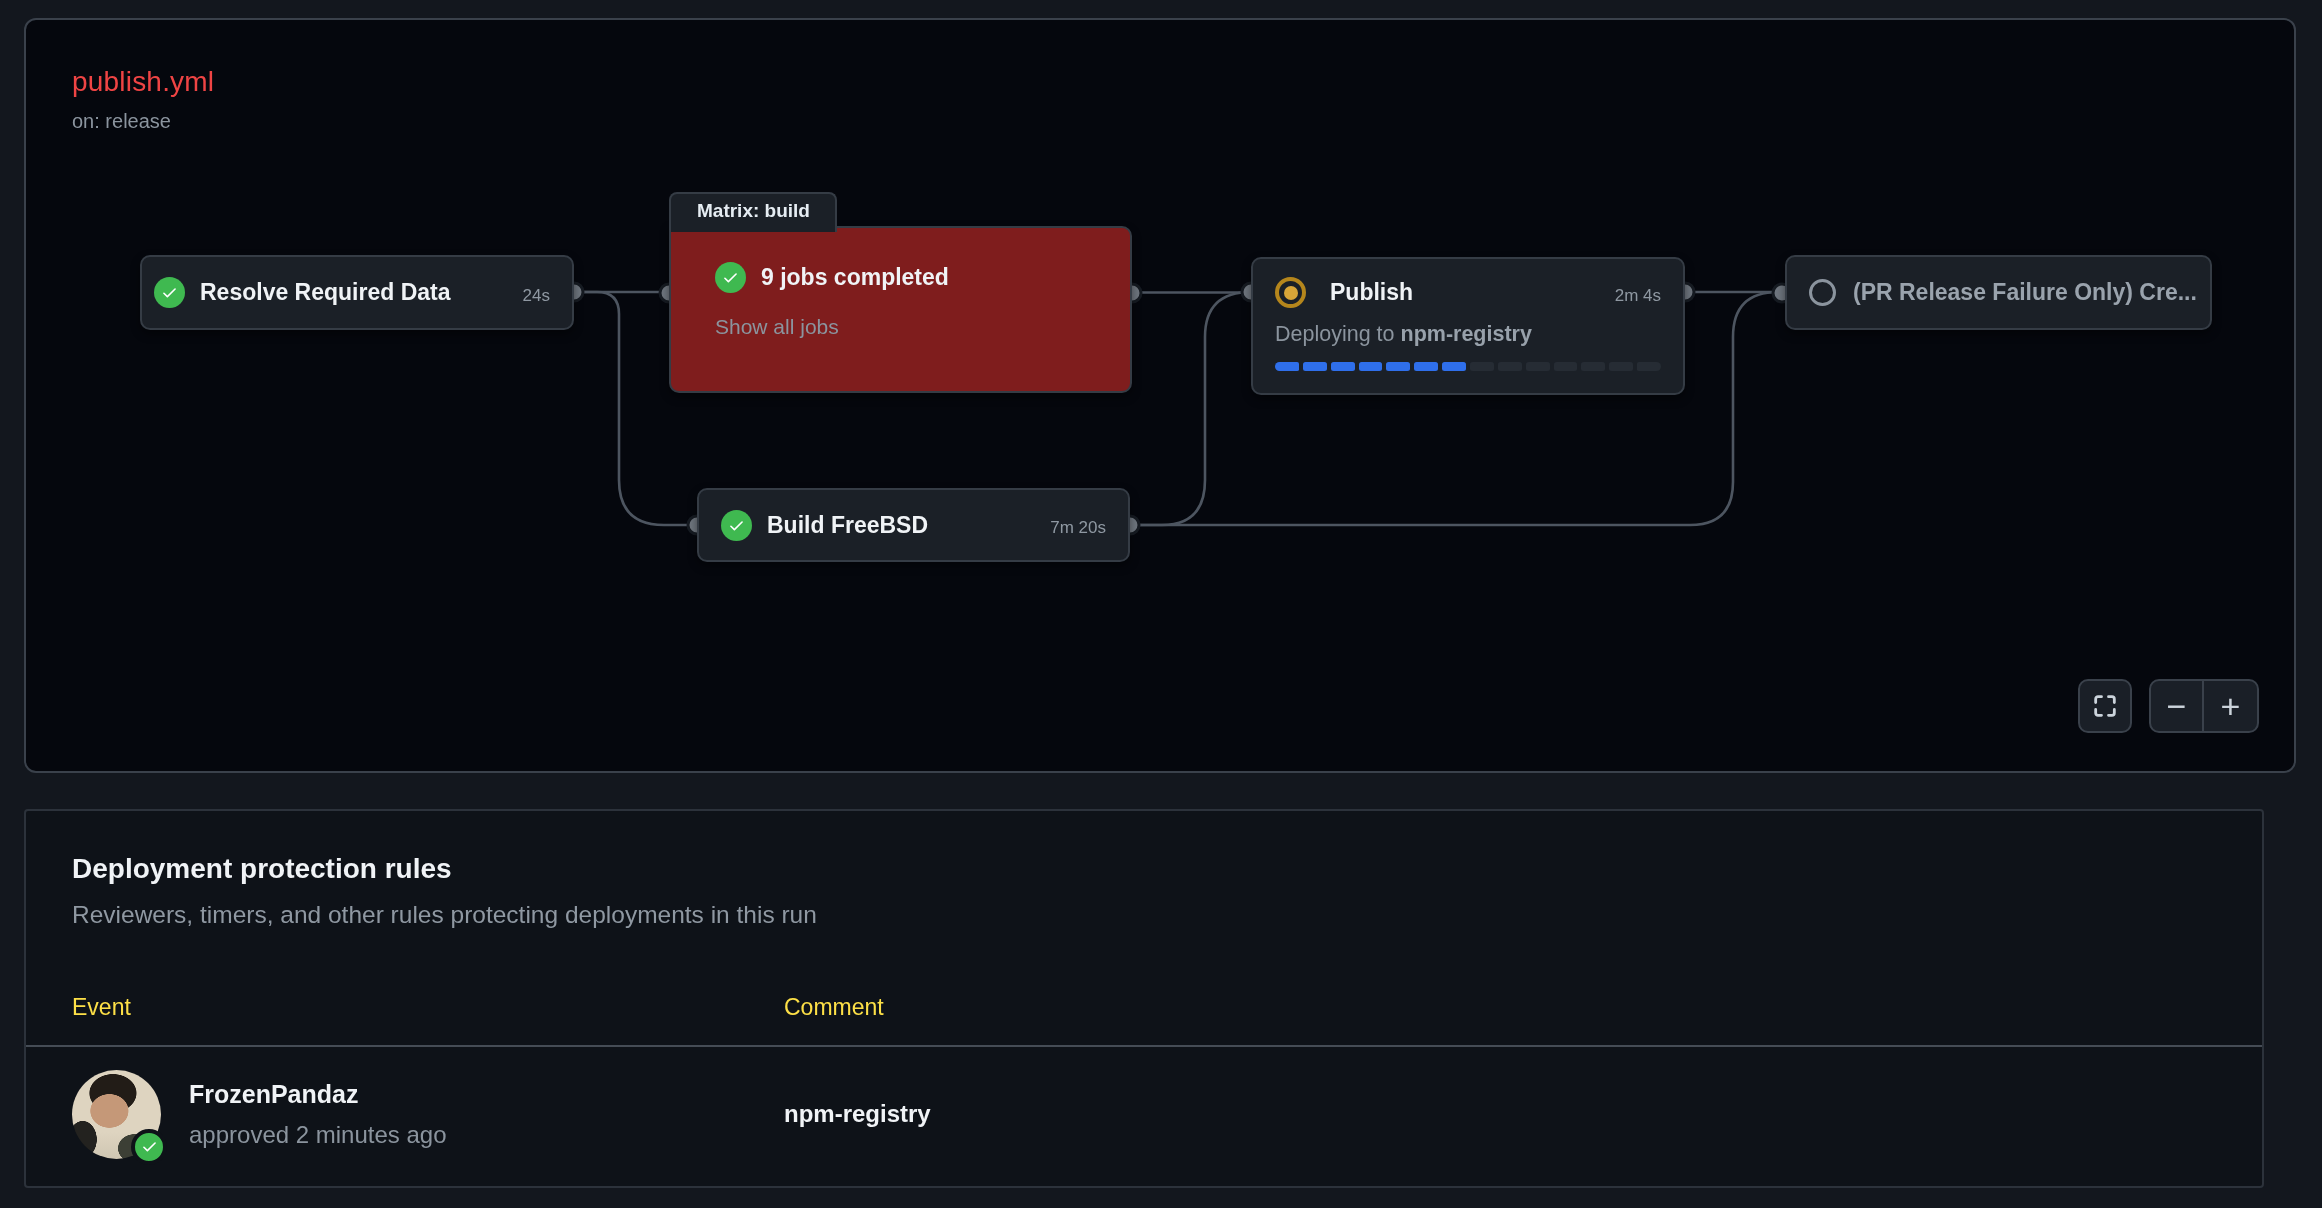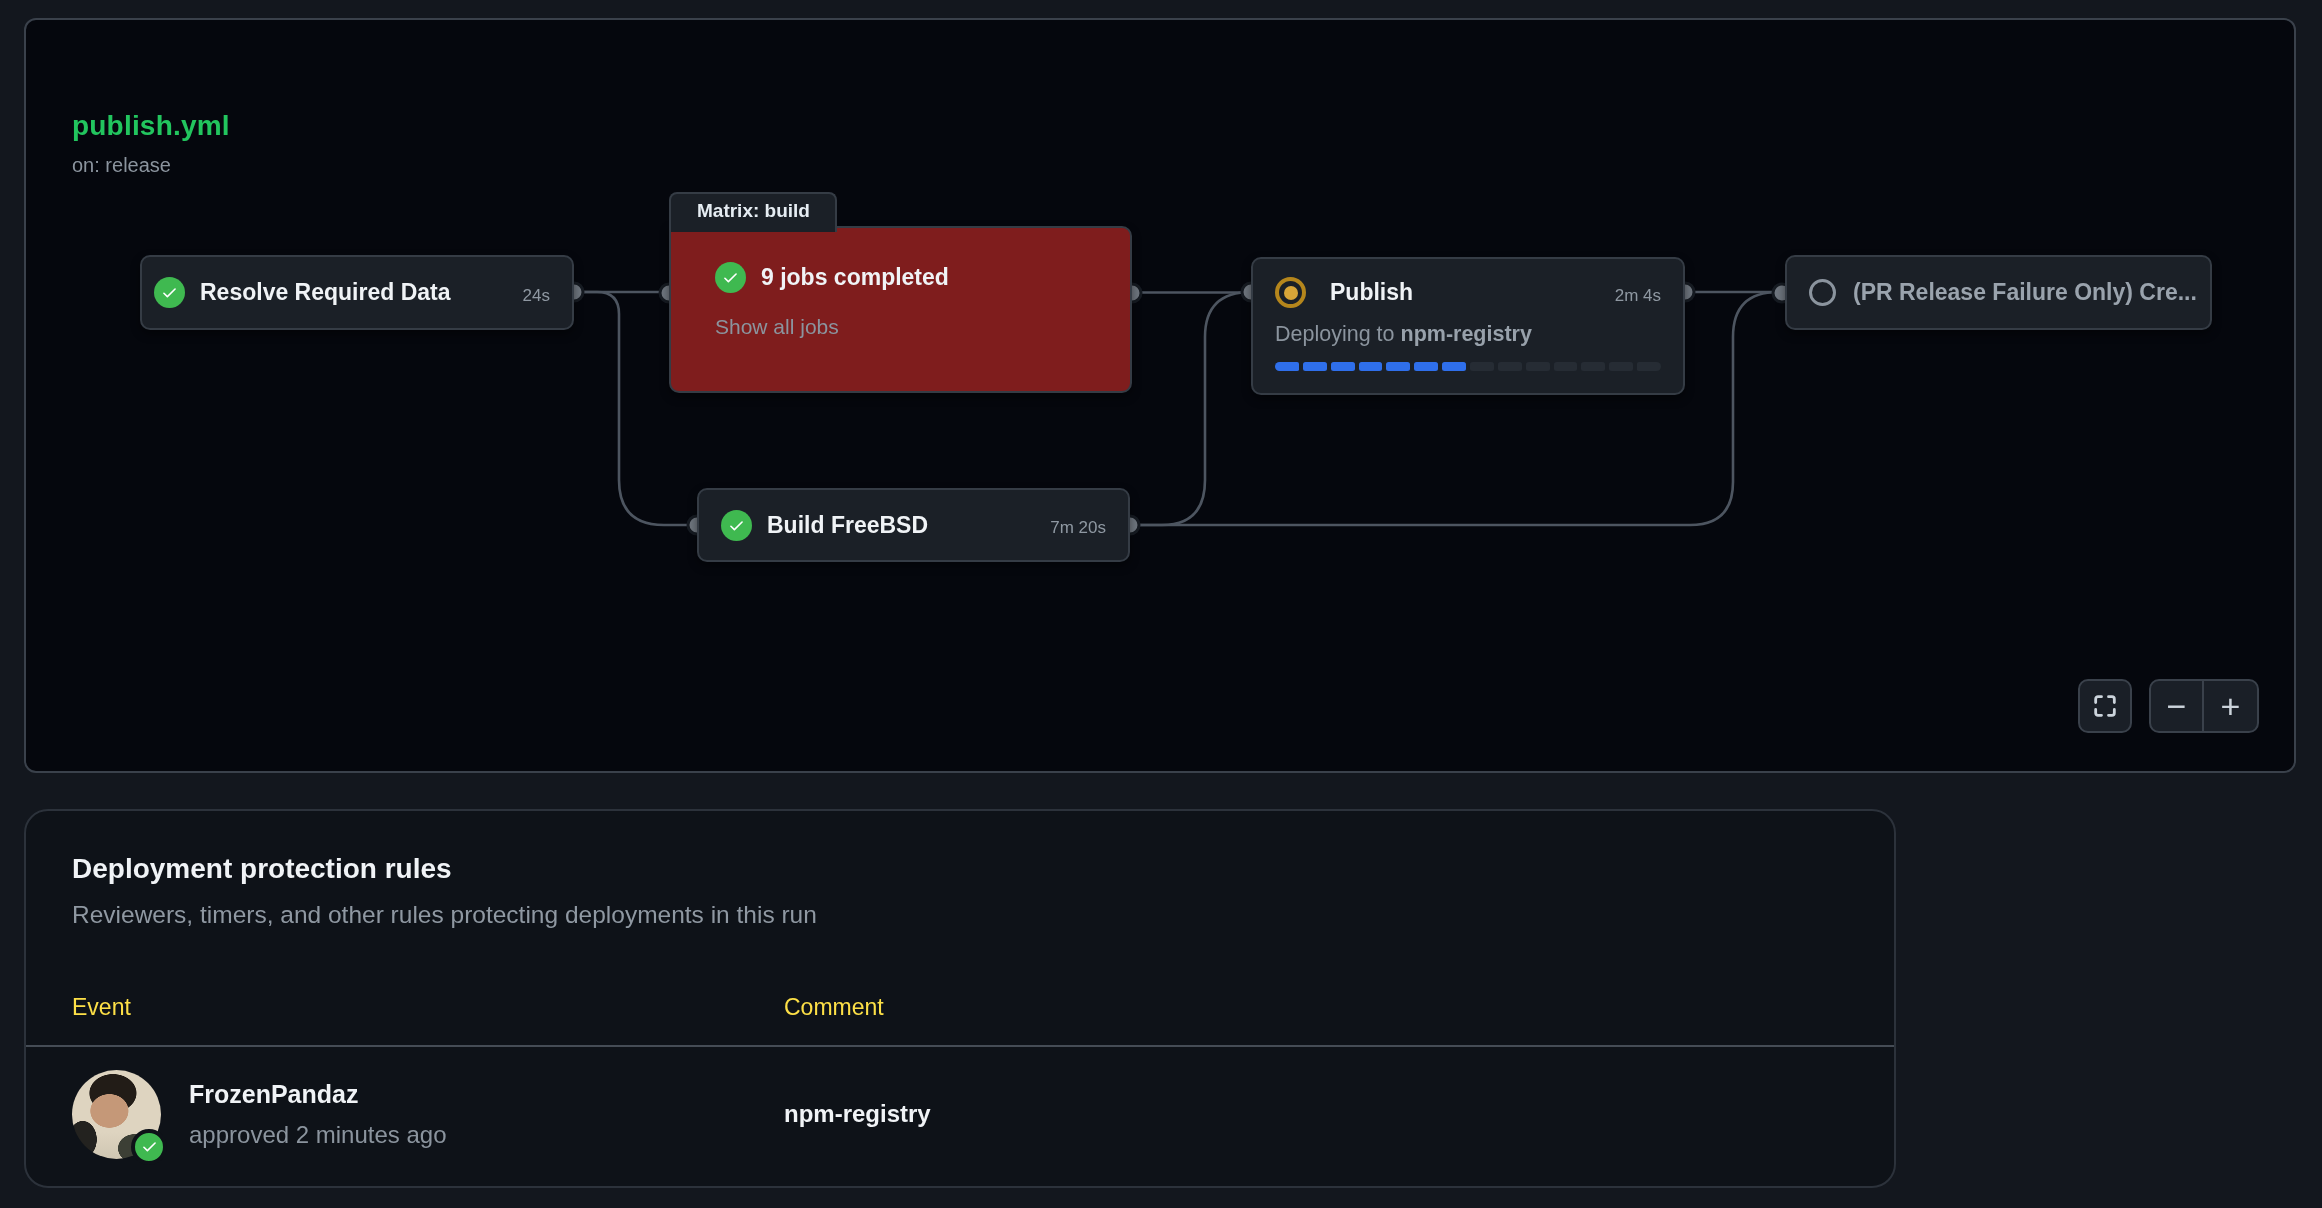--- a/index.html
+++ b/index.html
@@ -3,21 +3,21 @@
 <meta charset="utf-8">
 <style>
   * { margin:0; padding:0; box-sizing:border-box; }
   html,body { width:2322px; height:1208px; background:#13171e; overflow:hidden;
     font-family:"Liberation Sans","DejaVu Sans",sans-serif; }
 
   
   .graph-panel { position:absolute; left:24px; top:18px; width:2272px; height:755px;
     background:#05070d; border:2px solid #3a414b; border-radius:12px; }
   .graph-head { position:absolute; left:46px; top:46px; }
-  .graph-title { color:#22c55e; font-size:28px; font-weight:700; letter-spacing:.2px;margin-top:44px; }
+  .graph-title { color:#ef4444; font-size:28px; font-weight:400; letter-spacing:.2px; }
   .graph-trigger { color:#8b949e; font-size:20px; margin-top:12px; }
 
   svg.edges { position:absolute; left:0; top:0; width:2272px; height:755px; }
   .edge { fill:none; stroke:#4d5560; stroke-width:2.6px; }
   .cdot { fill:#6f767f; stroke:#161b22; stroke-width:3px; }
 
   .node { position:absolute; background:#1b2027; border:2px solid #353c45; border-radius:10px;
     display:flex; align-items:center; padding:0 22px; box-shadow:0 4px 10px rgba(0,0,0,.45); }
   .node-title { color:#f0f3f6; font-size:23px; font-weight:600; margin-left:15px; white-space:nowrap; }
   .node-title.muted { color:#9aa3ad; margin-left:17px; }
@@ -53,22 +53,22 @@
 
   .ctrl-btn { position:absolute; background:#1a1f27; border:2px solid #3a414b; border-radius:10px;
     display:flex; align-items:center; justify-content:center; color:#cbd3db; cursor:pointer; }
   .ctrl-fullscreen { left:2052px; top:659px; width:54px; height:54px; }
   .ctrl-zoom-group { left:2123px; top:659px; width:110px; height:54px; padding:0; overflow:hidden; }
   .ctrl-zoom-group .half { width:55px; height:100%; display:flex; align-items:center; justify-content:center;
     font-size:34px; font-weight:400; color:#cbd3db; cursor:pointer; }
   .ctrl-zoom-group .half:first-child { border-right:2px solid #3a414b; }
 
   
-  .rules-panel { position:absolute; left:24px; top:809px; width:1872px; height:379px;
-    background:#0e1218; border:2px solid #2c323b; border-radius:24px; }
+  .rules-panel { position:absolute; left:24px; top:809px; width:2240px; height:379px;
+    background:#0e1218; border:2px solid #2c323b; border-radius:4px; }
   .rules-head { padding:42px 46px 0 46px; }
   .rules-title { color:#f0f3f6; font-size:28px; font-weight:700; }
   .rules-subtitle { color:#8f98a2; font-size:24.5px; margin-top:16px; }
   .rules-grid { display:grid; grid-template-columns:712px 570px 1fr; padding:0 46px; align-items:center; }
   .rules-cols { margin-top:52px; height:52px; }
   .rules-cols div { color:#fde047; font-size:23px; }
   .rules-divider { height:2px; background:#454c55; margin-top:12px; }
   .rules-row { height:134px; }
   .event-cell { display:flex; align-items:center; }
   .avatar-wrap { position:relative; width:89px; height:89px; }

